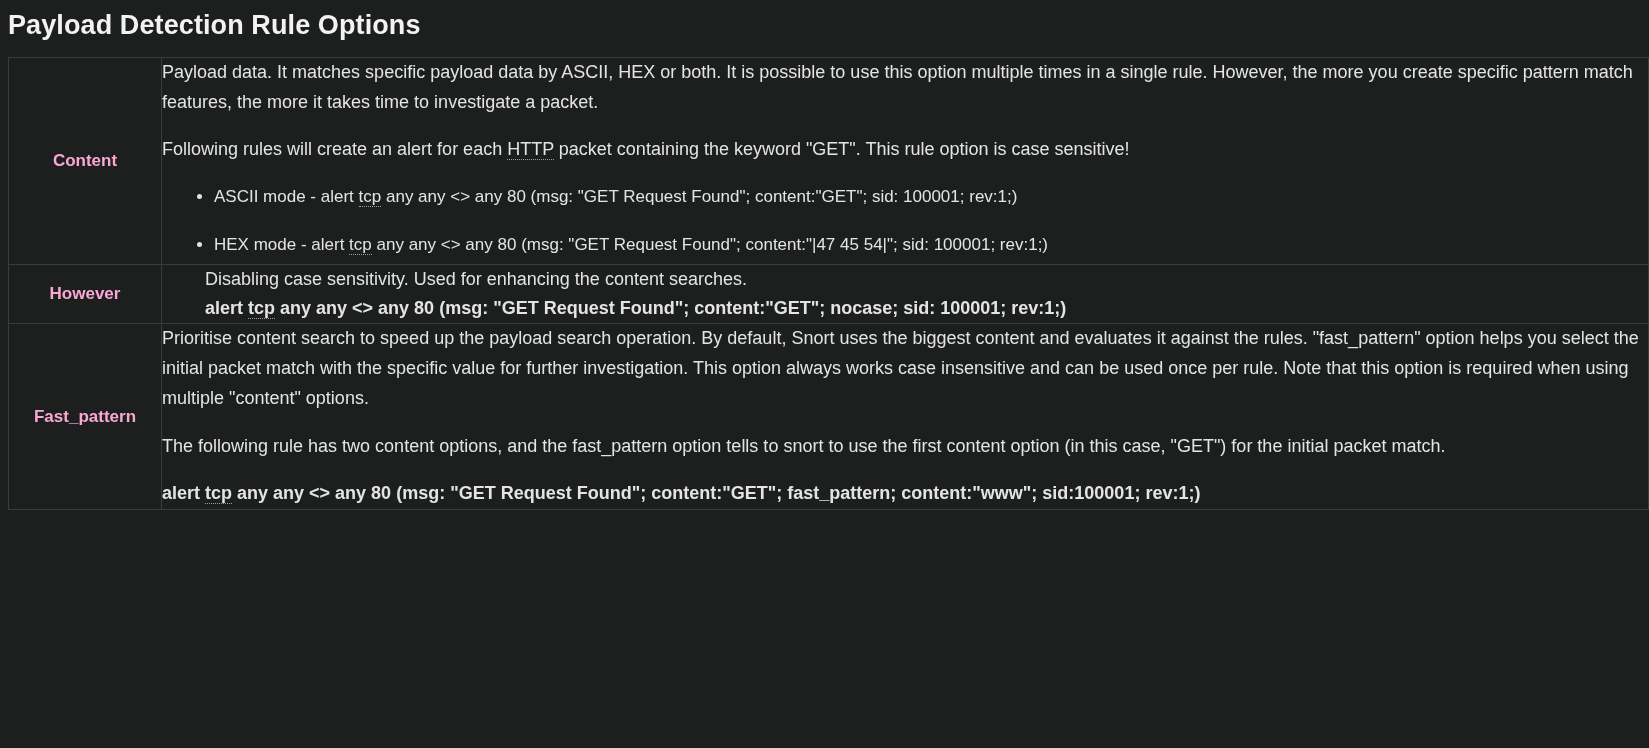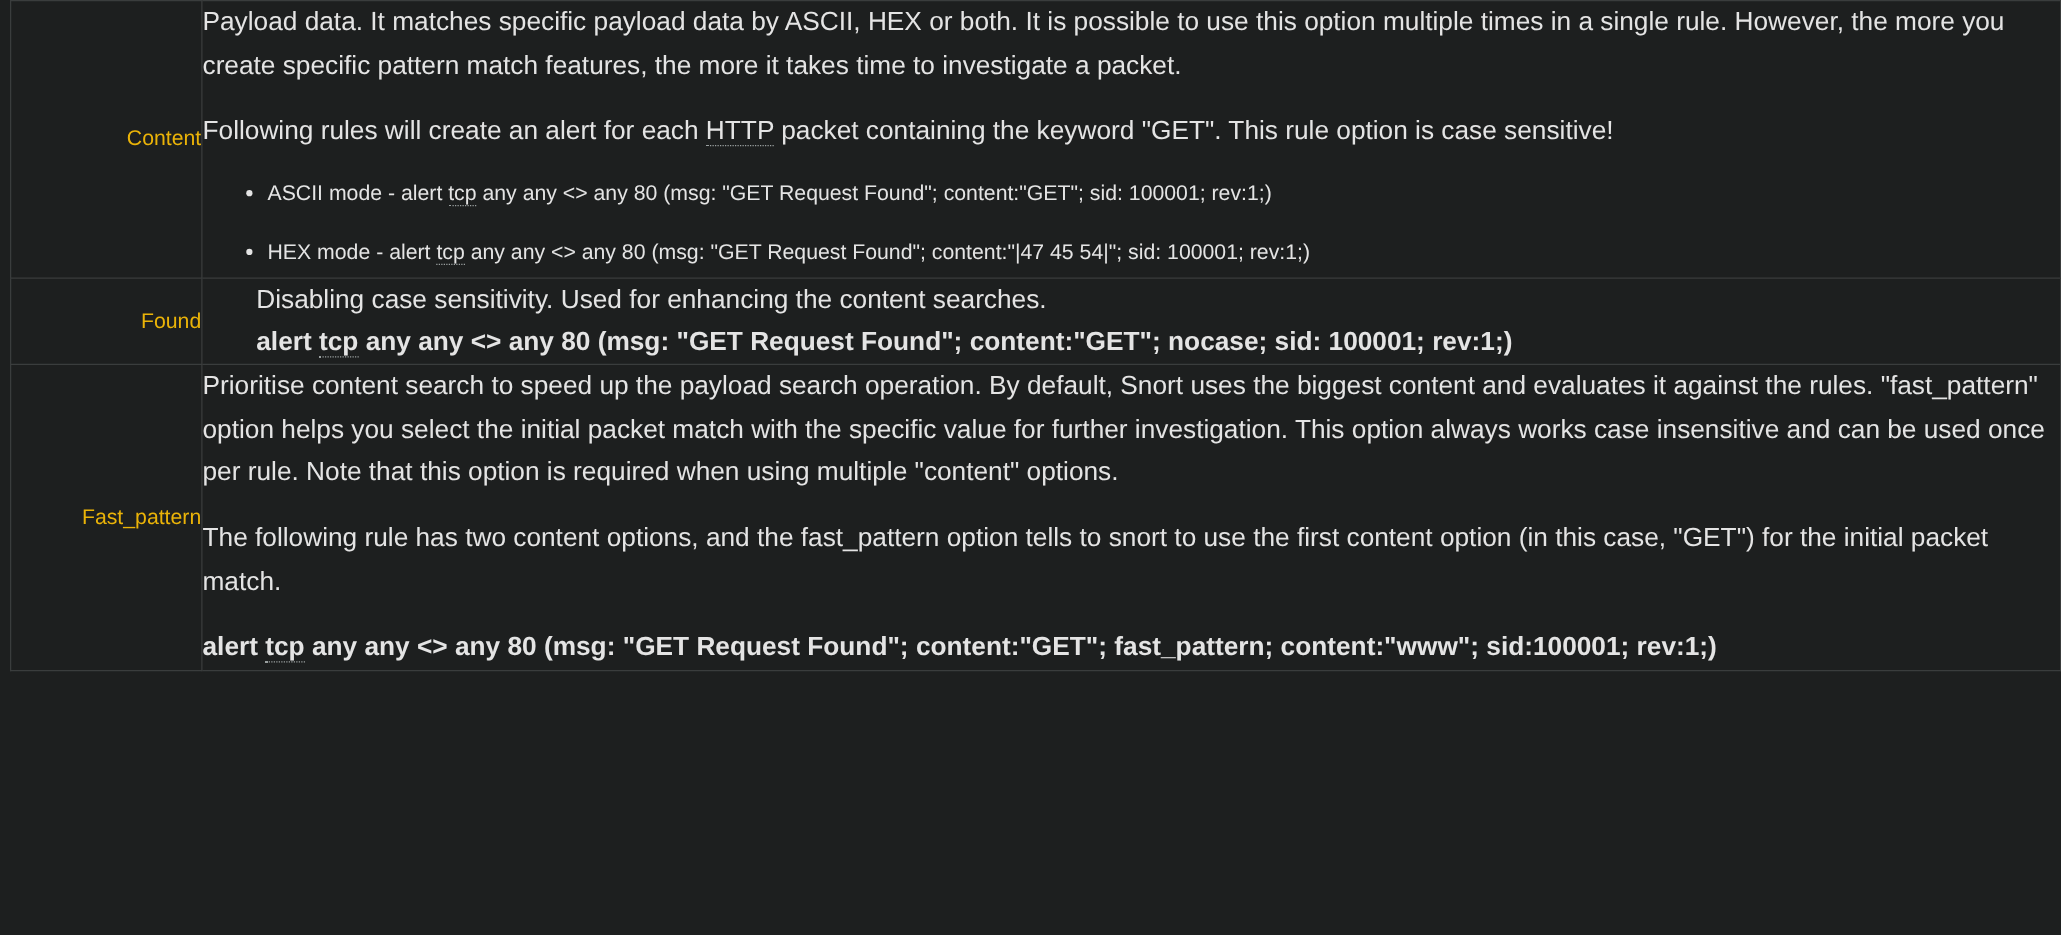--- a/index.html
+++ b/index.html
@@ -34,31 +34,32 @@
     margin-left: 8px;
     table-layout: fixed;
   }
   table.options-table td {
     border: 1px solid #3a3d3d;
     vertical-align: middle;
     padding: 0;
   }
   td.opt-name {
     width: 152px;
-    text-align: right;
+    text-align: center;
     font-size: 17px;
-    color: #eab308;
+    color: #f9a8d4;
     padding: 10px 6px;
+    font-weight: bold;
   }
   td.opt-body {
     padding: 14px 22px 16px 22px;
     vertical-align: top;
   }
   .para {
-    font-size: 21px;
+    font-size: 18px;
     line-height: 1.65;
     color: #e4e4e4;
     margin: 0 0 18px 0;
   }
   .para:last-child {
     margin-bottom: 0;
     font-weight: bold;
   }
   .para.tight {
     margin-bottom: 0;
@@ -82,38 +83,39 @@
     border-bottom: 1px dotted #9aa0a0;
     cursor: help;
     text-align: right;
   }
 </style>
 </head>
 <body>
 
 <div class="page">
 
+  <h1 class="page-title">Payload Detection Rule Options</h1>
 
   <table class="options-table">
     <tbody>
 
       <tr>
         <td class="opt-name">Content</td>
         <td class="opt-body">
           <p class="para">Payload data. It matches specific payload data by ASCII, HEX or both. It is possible to use this option multiple times in a single rule. However, the more you create specific pattern match features, the more it takes time to investigate a packet.</p>
           <p class="para"><span>Following rules will create an alert for each </span><span class="abbr">HTTP</span><span> packet containing the keyword "GET". This rule option is case sensitive!</span></p>
           <ul class="examples">
             <li><span>ASCII mode - alert </span><span class="abbr">tcp</span><span> any any &lt;&gt; any 80  (msg: "GET Request Found"; content:"GET"; sid: 100001; rev:1;)</span></li>
             <li><span>HEX mode - alert </span><span class="abbr">tcp</span><span> any any &lt;&gt; any 80  (msg: "GET Request Found"; content:"|47 45 54|"; sid: 100001; rev:1;)</span></li>
           </ul>
         </td>
       </tr>
 
       <tr>
-        <td class="opt-name">Found</td>
+        <td class="opt-name">However</td>
         <td class="opt-body">
           <p class="para tight">Disabling case sensitivity. Used for enhancing the content searches.</p>
           <p class="para tight"><span>alert </span><span class="abbr">tcp</span><span> any any &lt;&gt; any 80  (msg: "GET Request Found"; content:"GET"; nocase; sid: 100001; rev:1;)</span></p>
         </td>
       </tr>
 
       <tr>
         <td class="opt-name">Fast_pattern</td>
         <td class="opt-body">
           <p class="para">Prioritise content search to speed up the payload search operation. By default, Snort uses the biggest content and evaluates it against the rules. "fast_pattern" option helps you select the initial packet match with the specific value for further investigation. This option always works case insensitive and can be used once per rule. Note that this option is required when using multiple "content" options.</p>

